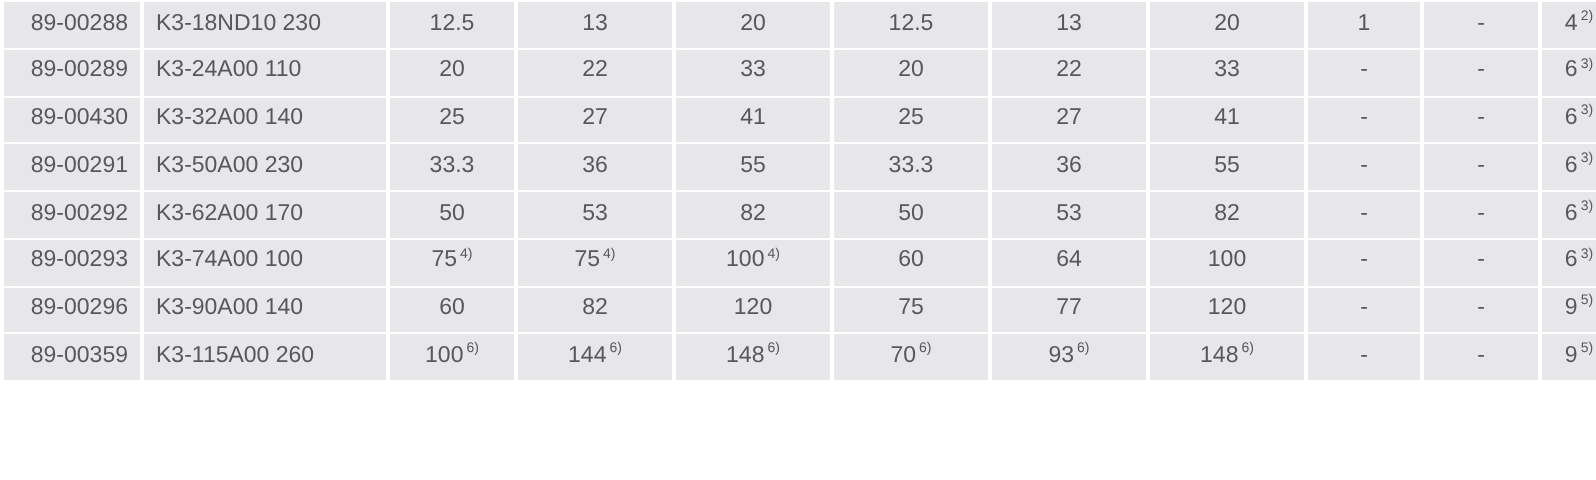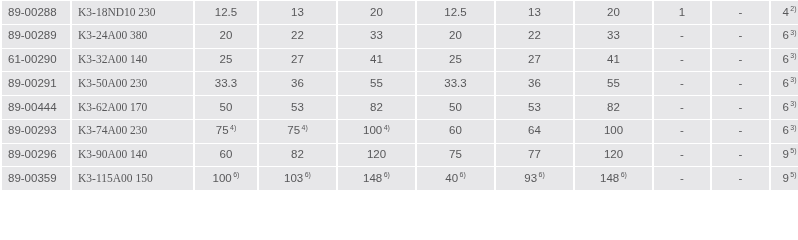--- a/index.html
+++ b/index.html
@@ -24,22 +24,22 @@
     background: #e7e7e9;
     color: #58585a;
     font-size: 11.5px;
     line-height: 1;
     height: 22px;
     padding: 0 6px;
     white-space: nowrap;
     overflow: hidden;
     vertical-align: middle;
   }
-  td.col-code   { text-align: left; }
-  td.col-type   { text-align: left; font-family: Liberation Serif, serif; }
+  td.col-code   { text-align: right; }
+  td.col-type   { text-align: left; }
   td.col-num    { text-align: center; }
   sup.fn {
     font-size: 7px;
     vertical-align: super;
     line-height: 0;
     margin-left: 1.5px;
     color: #58585a;
   }
 </style>
 </head>
@@ -68,33 +68,33 @@
         <td class="col-num"><span>20</span></td>
         <td class="col-num"><span>12.5</span></td>
         <td class="col-num"><span>13</span></td>
         <td class="col-num"><span>20</span></td>
         <td class="col-num"><span>1</span></td>
         <td class="col-num"><span>-</span></td>
         <td class="col-num"><span>4</span><sup class="fn">2)</sup></td>
       </tr>
       <tr>
         <td class="col-code">89-00289</td>
-        <td class="col-type">K3-24A00 380</td>
+        <td class="col-type">K3-24A00 110</td>
         <td class="col-num"><span>20</span></td>
         <td class="col-num"><span>22</span></td>
         <td class="col-num"><span>33</span></td>
         <td class="col-num"><span>20</span></td>
         <td class="col-num"><span>22</span></td>
         <td class="col-num"><span>33</span></td>
         <td class="col-num"><span>-</span></td>
         <td class="col-num"><span>-</span></td>
         <td class="col-num"><span>6</span><sup class="fn">3)</sup></td>
       </tr>
       <tr>
-        <td class="col-code">61-00290</td>
+        <td class="col-code">89-00430</td>
         <td class="col-type">K3-32A00 140</td>
         <td class="col-num"><span>25</span></td>
         <td class="col-num"><span>27</span></td>
         <td class="col-num"><span>41</span></td>
         <td class="col-num"><span>25</span></td>
         <td class="col-num"><span>27</span></td>
         <td class="col-num"><span>41</span></td>
         <td class="col-num"><span>-</span></td>
         <td class="col-num"><span>-</span></td>
         <td class="col-num"><span>6</span><sup class="fn">3)</sup></td>
@@ -106,35 +106,35 @@
         <td class="col-num"><span>36</span></td>
         <td class="col-num"><span>55</span></td>
         <td class="col-num"><span>33.3</span></td>
         <td class="col-num"><span>36</span></td>
         <td class="col-num"><span>55</span></td>
         <td class="col-num"><span>-</span></td>
         <td class="col-num"><span>-</span></td>
         <td class="col-num"><span>6</span><sup class="fn">3)</sup></td>
       </tr>
       <tr>
-        <td class="col-code">89-00444</td>
+        <td class="col-code">89-00292</td>
         <td class="col-type">K3-62A00 170</td>
         <td class="col-num"><span>50</span></td>
         <td class="col-num"><span>53</span></td>
         <td class="col-num"><span>82</span></td>
         <td class="col-num"><span>50</span></td>
         <td class="col-num"><span>53</span></td>
         <td class="col-num"><span>82</span></td>
         <td class="col-num"><span>-</span></td>
         <td class="col-num"><span>-</span></td>
         <td class="col-num"><span>6</span><sup class="fn">3)</sup></td>
       </tr>
       <tr>
         <td class="col-code">89-00293</td>
-        <td class="col-type">K3-74A00 230</td>
+        <td class="col-type">K3-74A00 100</td>
         <td class="col-num"><span>75</span><sup class="fn">4)</sup></td>
         <td class="col-num"><span>75</span><sup class="fn">4)</sup></td>
         <td class="col-num"><span>100</span><sup class="fn">4)</sup></td>
         <td class="col-num"><span>60</span></td>
         <td class="col-num"><span>64</span></td>
         <td class="col-num"><span>100</span></td>
         <td class="col-num"><span>-</span></td>
         <td class="col-num"><span>-</span></td>
         <td class="col-num"><span>6</span><sup class="fn">3)</sup></td>
       </tr>
@@ -146,25 +146,25 @@
         <td class="col-num"><span>120</span></td>
         <td class="col-num"><span>75</span></td>
         <td class="col-num"><span>77</span></td>
         <td class="col-num"><span>120</span></td>
         <td class="col-num"><span>-</span></td>
         <td class="col-num"><span>-</span></td>
         <td class="col-num"><span>9</span><sup class="fn">5)</sup></td>
       </tr>
       <tr>
         <td class="col-code">89-00359</td>
-        <td class="col-type">K3-115A00 150</td>
+        <td class="col-type">K3-115A00 260</td>
         <td class="col-num"><span>100</span><sup class="fn">6)</sup></td>
-        <td class="col-num"><span>103</span><sup class="fn">6)</sup></td>
+        <td class="col-num"><span>144</span><sup class="fn">6)</sup></td>
         <td class="col-num"><span>148</span><sup class="fn">6)</sup></td>
-        <td class="col-num"><span>40</span><sup class="fn">6)</sup></td>
+        <td class="col-num"><span>70</span><sup class="fn">6)</sup></td>
         <td class="col-num"><span>93</span><sup class="fn">6)</sup></td>
         <td class="col-num"><span>148</span><sup class="fn">6)</sup></td>
         <td class="col-num"><span>-</span></td>
         <td class="col-num"><span>-</span></td>
         <td class="col-num"><span>9</span><sup class="fn">5)</sup></td>
       </tr>
     </tbody>
 </table>
 
 </body></html>

